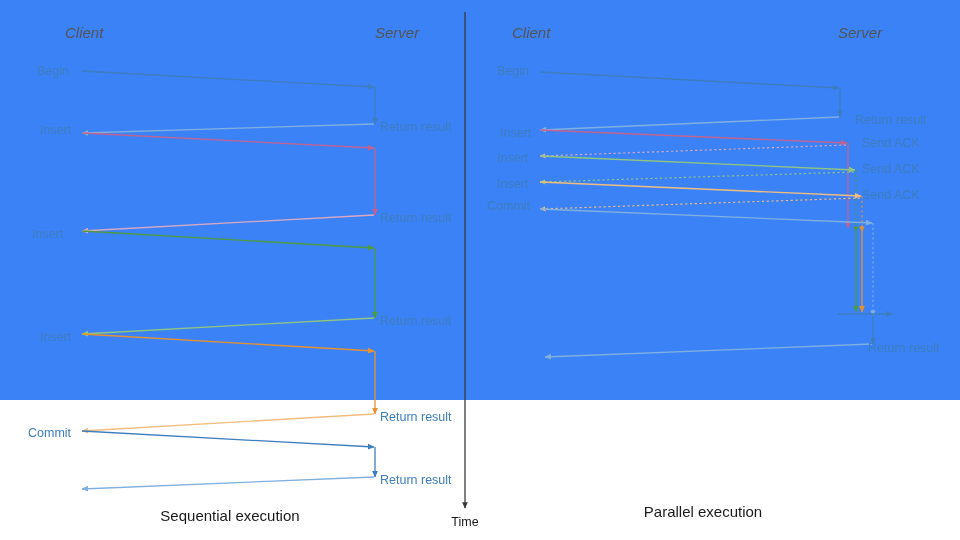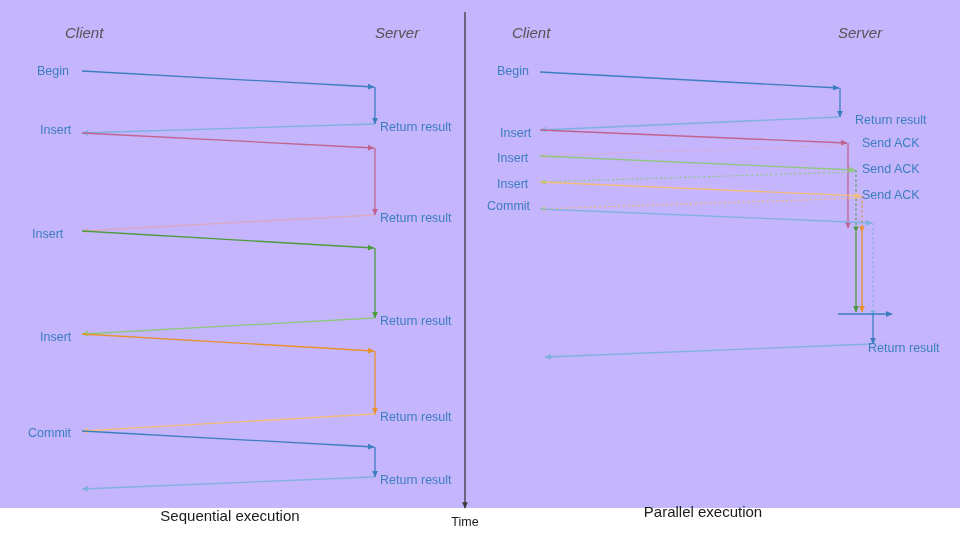--- a/index.html
+++ b/index.html
@@ -10,22 +10,22 @@
   }
   body {
     width: 960px;
     height: 540px;
     overflow: hidden;
     font-family: "Liberation Sans", sans-serif;
   }
   #diagram-root {
     position: relative;
     width: 960px;
-    height: 508px;
-    background: #c4b5fd;
+    height: 400px;
+    background: #3b82f6;
   }
   svg#seq-svg {
     display: block;
     width: 960px;
     height: 540px;
   }
   .lifeline-label {
     font-family: "Liberation Sans", sans-serif;
     font-size: 15px;
     font-style: italic;

